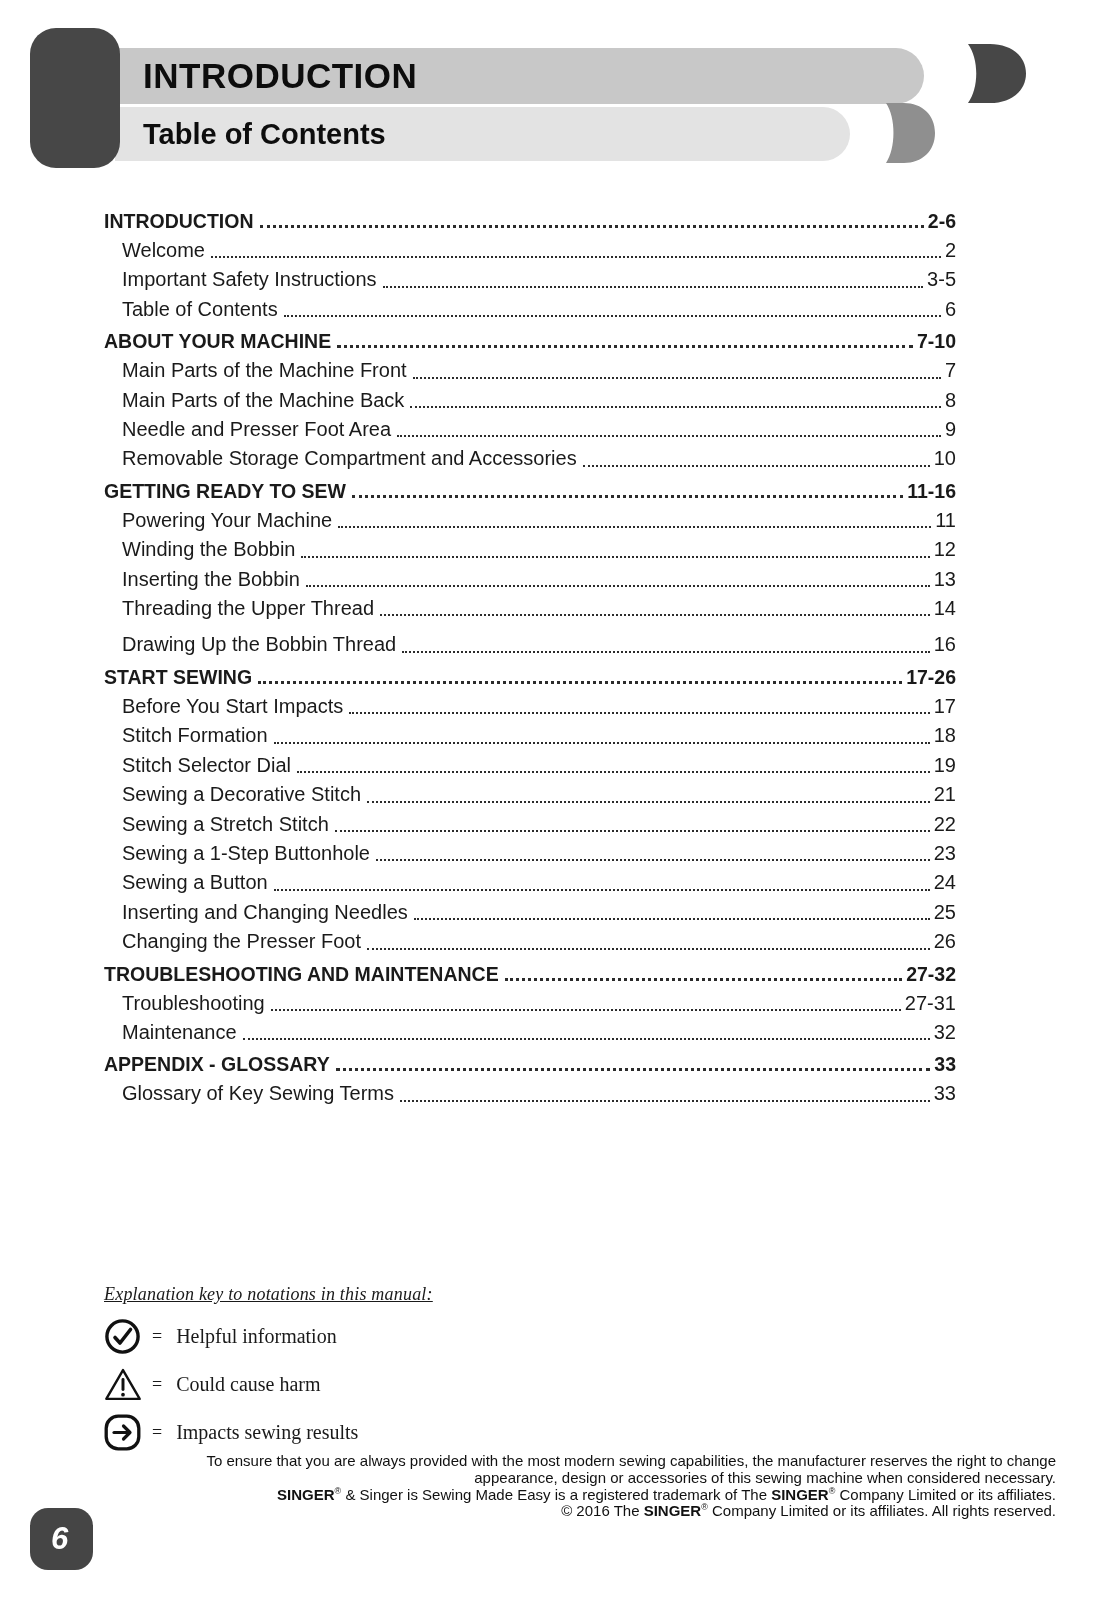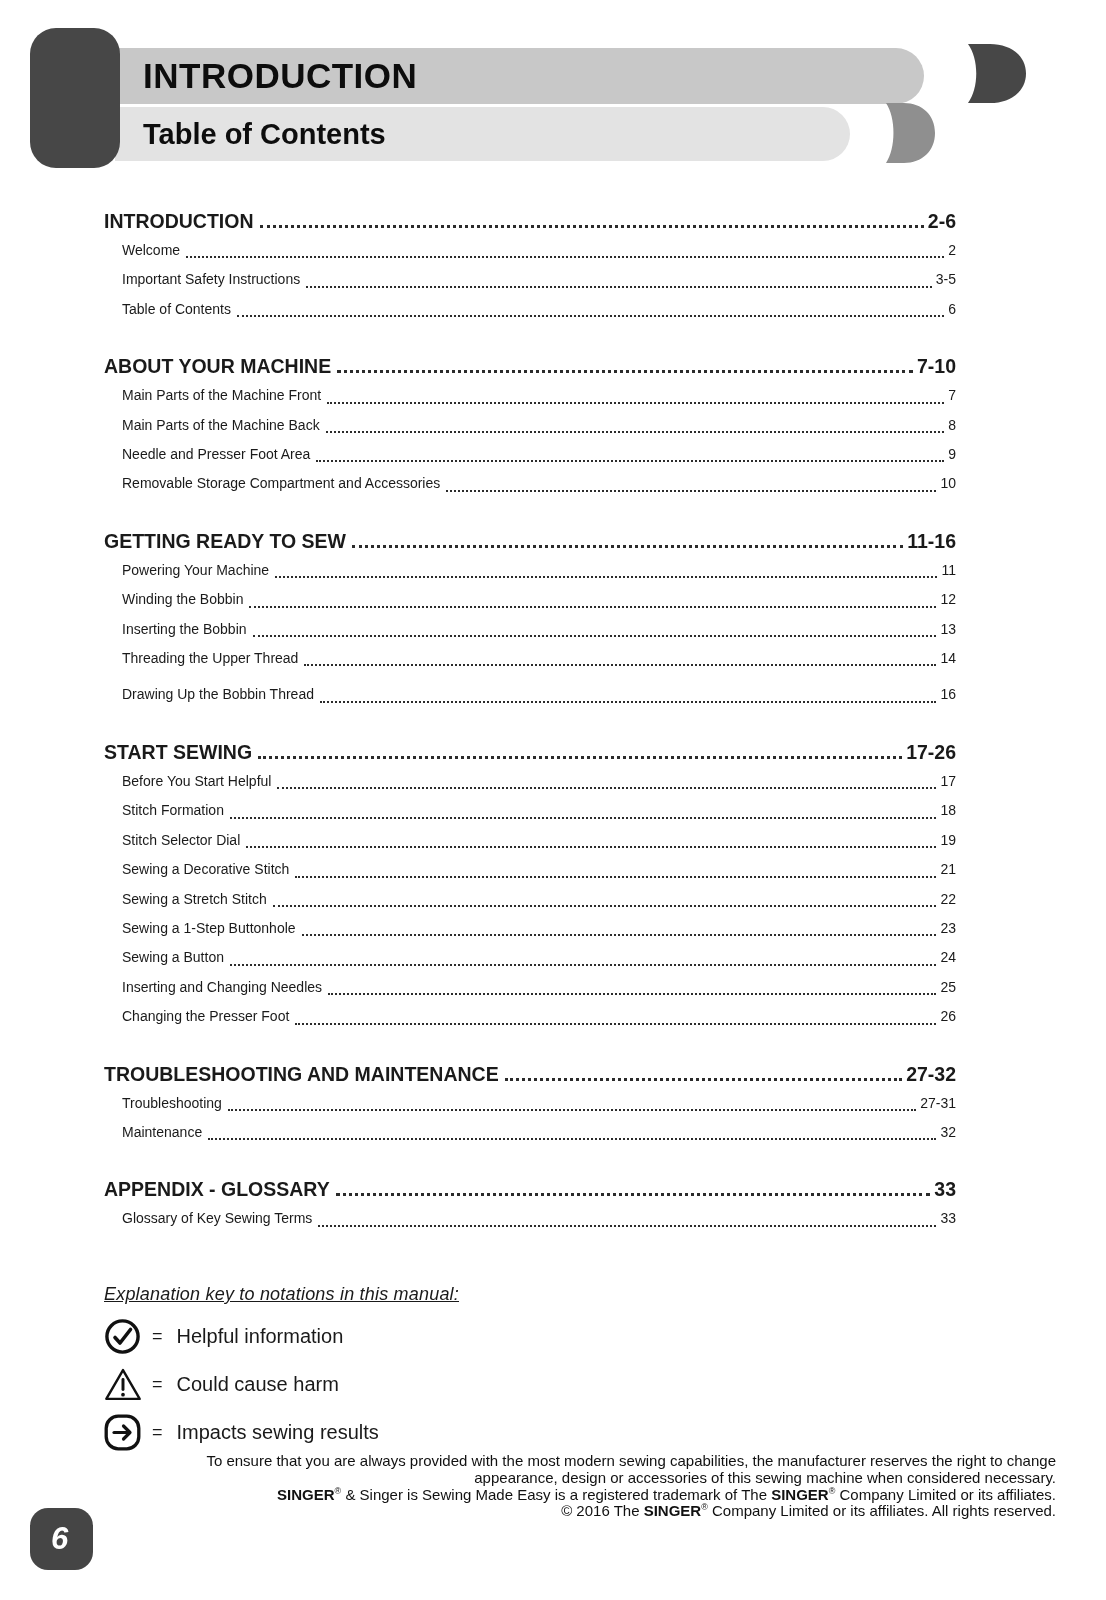--- a/index.html
+++ b/index.html
@@ -39,37 +39,37 @@
     z-index: 2;
   }
   .crescent { position: absolute; }
   .crescent.c1 { left: 966px; top: 44px; }
   .crescent.c2 { left: 884px; top: 103px; }
 
   
   .toc {
     position: absolute; left: 104px; top: 206px; width: 852px;
   }
-  .toc-section { margin-top: 27px; }
+  .toc-section { margin-top: 2px; }
   .toc-section:first-child { margin-top: 0; }
   .toc-row { display: flex; align-items: baseline; }
   .toc-row .leader {
     flex: 1;
     align-self: flex-end;
     margin: 0 4px 7px 6px;
     border-bottom: 2.6px dotted #2b2b2b;
   }
   .toc-row.head { line-height: 30px; font-size: 19.5px; font-weight: bold; }
   .toc-row.head .leader { border-bottom-width: 3px; margin-bottom: 8px; }
-  .toc-row.item { line-height: 29.4px; font-size: 14px; padding-left: 18px; }
+  .toc-row.item { line-height: 29.4px; font-size: 20px; padding-left: 18px; }
   .toc-row.item.gap { margin-top: 7px; justify-content: center; }
   .toc-row .p { white-space: nowrap; }
 
   
-  .legend { position: absolute; left: 104px; top: 1284px; width: 520px; }
+  .legend { position: absolute; left: 104px; top: 1284px; width: 520px; font-family: Liberation Serif, serif; }
   .legend-title {
     font-size: 18px; font-style: italic; text-decoration: underline;
     color: #1a1a1a; margin-bottom: 12px; letter-spacing: 0.2px;
   }
   .legend-row { display: flex; align-items: center; margin-bottom: 10px; height: 38px; }
   .licon { width: 38px; display: flex; align-items: center; justify-content: flex-start; }
   .licon svg { display: block; }
   .legend-row .eq { margin: 0 14px 0 10px; font-size: 18px; }
   .legend-row .llabel { font-size: 20px; }
 
@@ -215,21 +215,21 @@
     </section>
 
     <section class="toc-section">
       <div class="toc-row head">
         <span class="t">START SEWING</span>
         <span class="leader"></span>
         <span class="p">17-26</span>
       </div>
       <div class="items">
     <div class="toc-row item">
-      <span class="t">Before You Start Helpful</span>
+      <span class="t">Before You Start Impacts</span>
       <span class="leader"></span>
       <span class="p">17</span>
     </div>
 
     <div class="toc-row item">
       <span class="t">Stitch Formation</span>
       <span class="leader"></span>
       <span class="p">18</span>
     </div>
 

